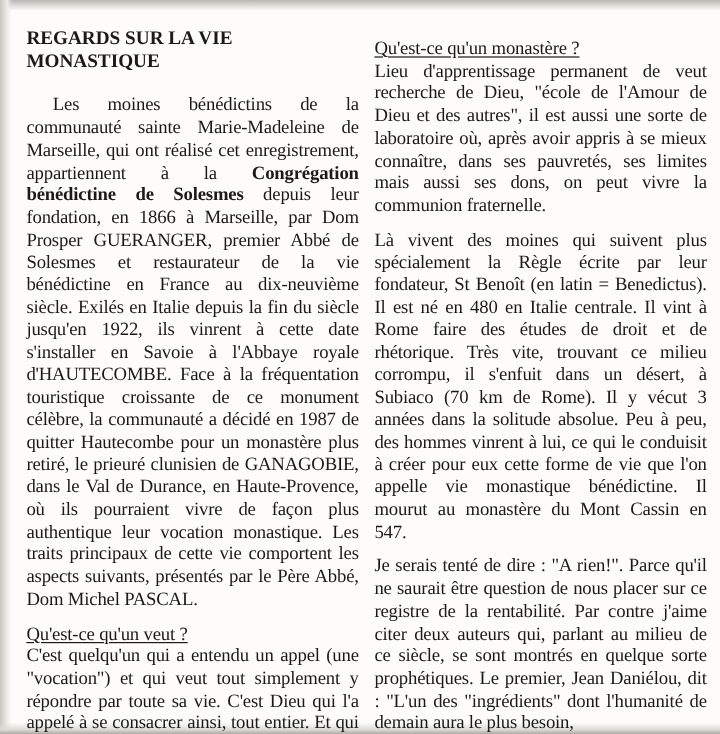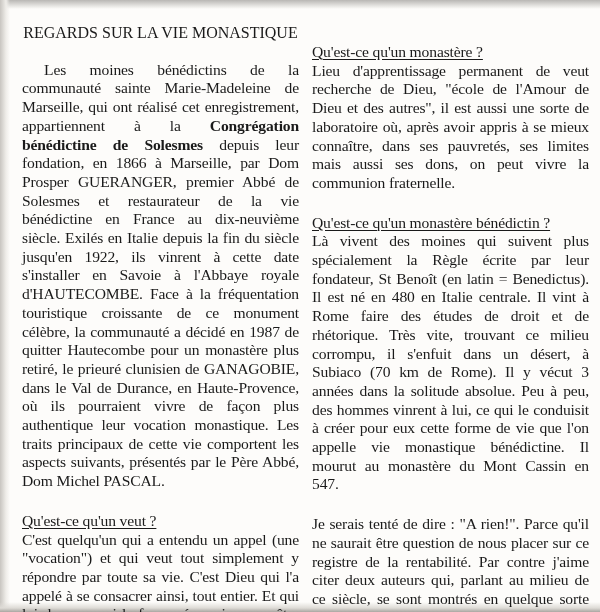--- a/index.html
+++ b/index.html
@@ -38,37 +38,37 @@
       top: 22px;
       width: 277px;
       font-size: 15.6px;
       line-height: 18.7px;
       text-align: justify;
       letter-spacing: -0.15px;
     }
     .col-left { left: 22px; }
     .col-right { left: 312px; width: 277px; }
     .title {
-      font-weight: normal;
+      font-weight: bold;
       font-size: 16px;
-      text-align: center;
+      text-align: left;
       margin: 2px 0 18px 0;
       letter-spacing: 0;
     }
     p {
       margin: 0;
     }
     .indent {
       text-indent: 22px;
     }
     .strong {
       font-weight: bold;
     }
     .section {
-      margin-top: 21px;
+      margin-top: 10px;
     }
     .heading {
       text-decoration: underline;
       text-underline-offset: 2px;
     }
     .col-right .first { margin-top: 0; }
   </style>
 </head>
 <body>
 
@@ -88,20 +88,19 @@
 </div>
 
 <div class="column col-right">
 
   <div class="section">
     <p class="heading">Qu'est-ce qu'un monastère ?</p>
     <p>Lieu d'apprentissage permanent de veut recherche de Dieu, "école de l'Amour de Dieu et des autres", il est aussi une sorte de laboratoire où, après avoir appris à se mieux connaître, dans ses pauvretés, ses limites mais aussi ses dons, on peut vivre la communion fraternelle.</p>
   </div>
 
   <div class="section">
-    <p class="heading">Qu'est-ce qu'un monastère bénédictin ?</p>
     <p>Là vivent des moines qui suivent plus spécialement la Règle écrite par leur fondateur, St Benoît (en latin = Benedictus). Il est né en 480 en Italie centrale. Il vint à Rome faire des études de droit et de rhétorique. Très vite, trouvant ce milieu corrompu, il s'enfuit dans un désert, à Subiaco (70 km de Rome). Il y vécut 3 années dans la solitude absolue. Peu à peu, des hommes vinrent à lui, ce qui le conduisit à créer pour eux cette forme de vie que l'on appelle vie monastique bénédictine. Il mourut au monastère du Mont Cassin en 547.</p>
   </div>
 
   <div class="section">
     <p>Je serais tenté de dire : "A rien!". Parce qu'il ne saurait être question de nous placer sur ce registre de la rentabilité. Par contre j'aime citer deux auteurs qui, parlant au milieu de ce siècle, se sont montrés en quelque sorte prophétiques. Le premier, Jean Daniélou, dit : "L'un des "ingrédients" dont l'humanité de demain aura le plus besoin,</p>
   </div>
 </div>
 
 </body></html>

